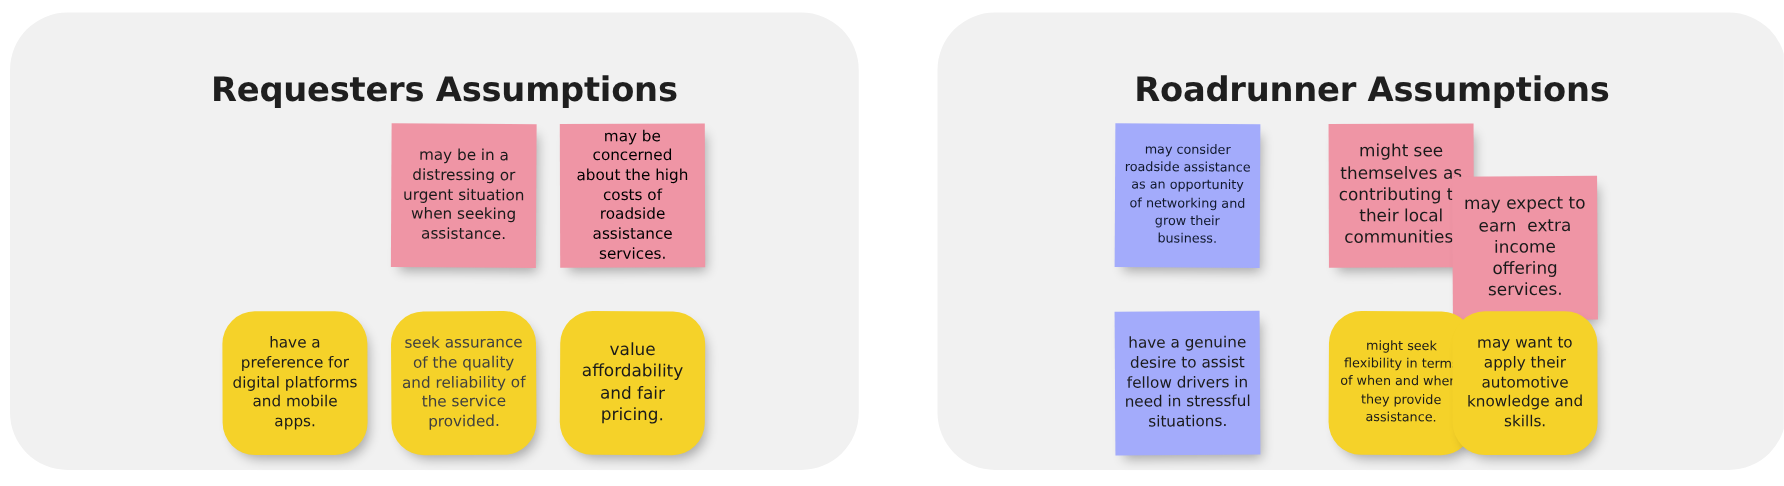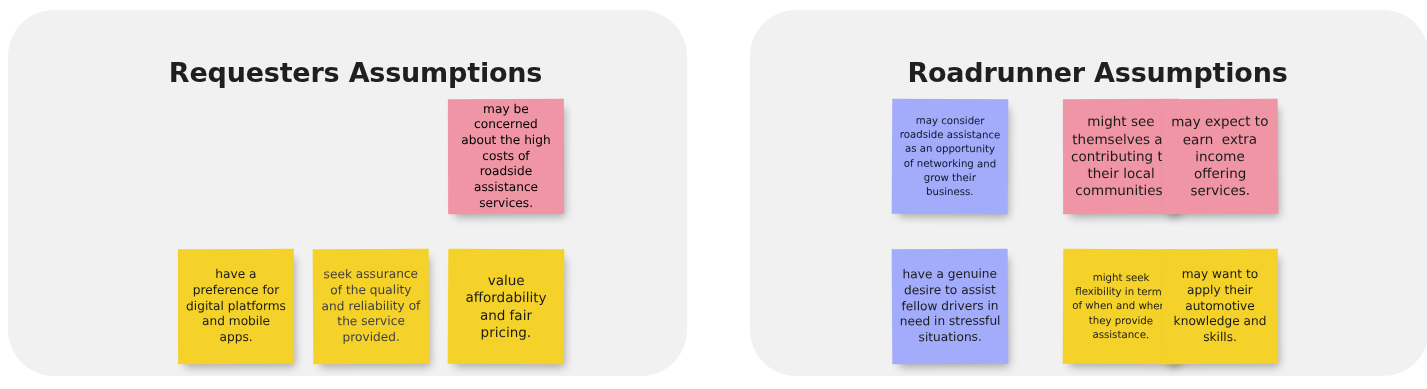--- a/index.html
+++ b/index.html
@@ -79,21 +79,21 @@
   }
 
   
   .t-lg .note-text { font-size: 13.5px; }
   .t-md .note-text { font-size: 12.2px; }
   .t-sm .note-text { font-size: 10.2px; line-height: 1.38; }
 
   
   .c-blue   { background: #a3abfb; }
   .c-pink   { background: #ef95a5; }
-  .c-yellow { background: #f5d229; }
+  .c-yellow { background: #f5d229; border-radius: 26px; }
 
   
   .col-0 { left: 170px; }
   .col-1 { left: 305px; }
   .col-2 { left: 440px; }
   
   .rcol-0 { left: 142px; }
   .rcol-1 { left: 277px; margin-left: 36px; }
   .rcol-2 { left: 412px; }
 
@@ -109,20 +109,23 @@
 <body style="background: rgb(255, 255, 255);">
 
 <div class="board">
 
   <section class="panel panel-left" style="background: rgb(241, 241, 241);">
     <h2 class="panel-title">Requesters Assumptions</h2>
 
     <div class="notes">
 
 
+      <div class="note c-pink t-md col-1 row-0 skew-b" style="background: rgb(239, 149, 165); color: rgb(26, 26, 26);">
+        <span class="note-text">may be in a distressing or urgent situation when seeking assistance.</span>
+      </div>
 
       <div class="note c-pink t-md col-2 row-0 skew-c" style="background: rgb(239, 149, 165); color: #000000;">
         <span class="note-text">may be concerned about the high costs of roadside assistance services.</span>
       </div>
 
       <div class="note c-yellow t-md col-0 row-1 skew-c" style="background: rgb(245, 210, 41); color: rgb(26, 26, 26);">
         <span class="note-text">have a preference for digital platforms and mobile apps.</span>
       </div>
 
       <div class="note c-yellow t-md col-1 row-1 skew-a" style="background: rgb(245, 210, 41); color: #404040;">
@@ -142,21 +145,21 @@
     <div class="notes">
 
       <div class="note c-blue t-sm rcol-0 row-0 skew-b" style="background: rgb(163, 171, 251); color: #0f172a;">
         <span class="note-text">may consider roadside assistance as an opportunity of networking and grow their business.</span>
       </div>
 
       <div class="note c-pink t-lg rcol-1 row-0 skew-c" style="background: rgb(239, 149, 165); color: rgb(26, 26, 26);">
         <span class="note-text">might see themselves as contributing to their local communities.</span>
       </div>
 
-      <div class="note c-pink t-lg rcol-2 row-0 skew-a" style="background: rgb(239, 149, 165); color: rgb(26, 26, 26);">
+      <div class="note c-pink t-lg rcol-2 row-0 skew-a" style="background: rgb(239, 149, 165); color: rgb(26, 26, 26); margin-top: 42px;">
         <span class="note-text">may expect to earn  extra income offering services.</span>
       </div>
 
       <div class="note c-blue t-md rcol-0 row-1 skew-a" style="background: rgb(163, 171, 251); color: rgb(26, 26, 26);">
         <span class="note-text">have a genuine desire to assist fellow drivers in need in stressful situations.</span>
       </div>
 
       <div class="note c-yellow t-sm rcol-1 row-1 skew-b" style="background: rgb(245, 210, 41); color: rgb(26, 26, 26);">
         <span class="note-text">might seek flexibility in terms of when and where they provide assistance.</span>
       </div>

